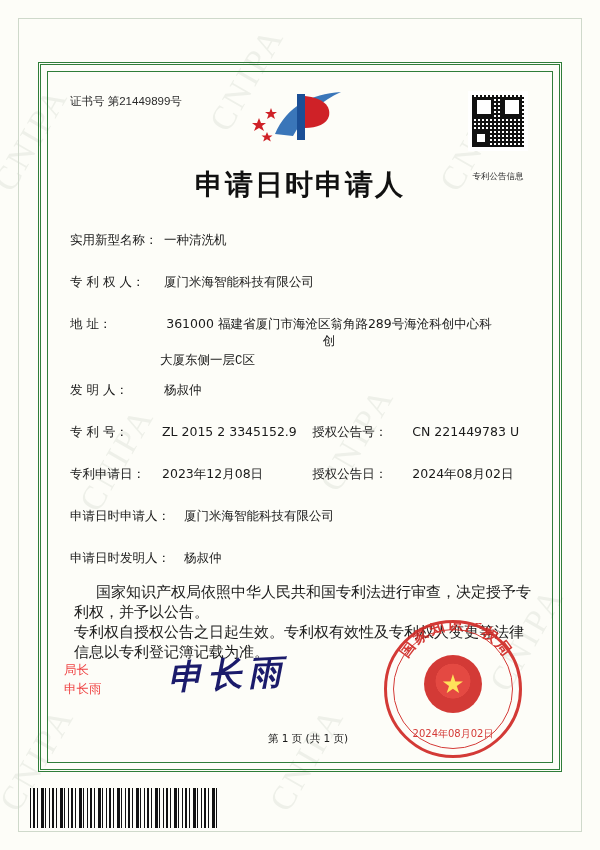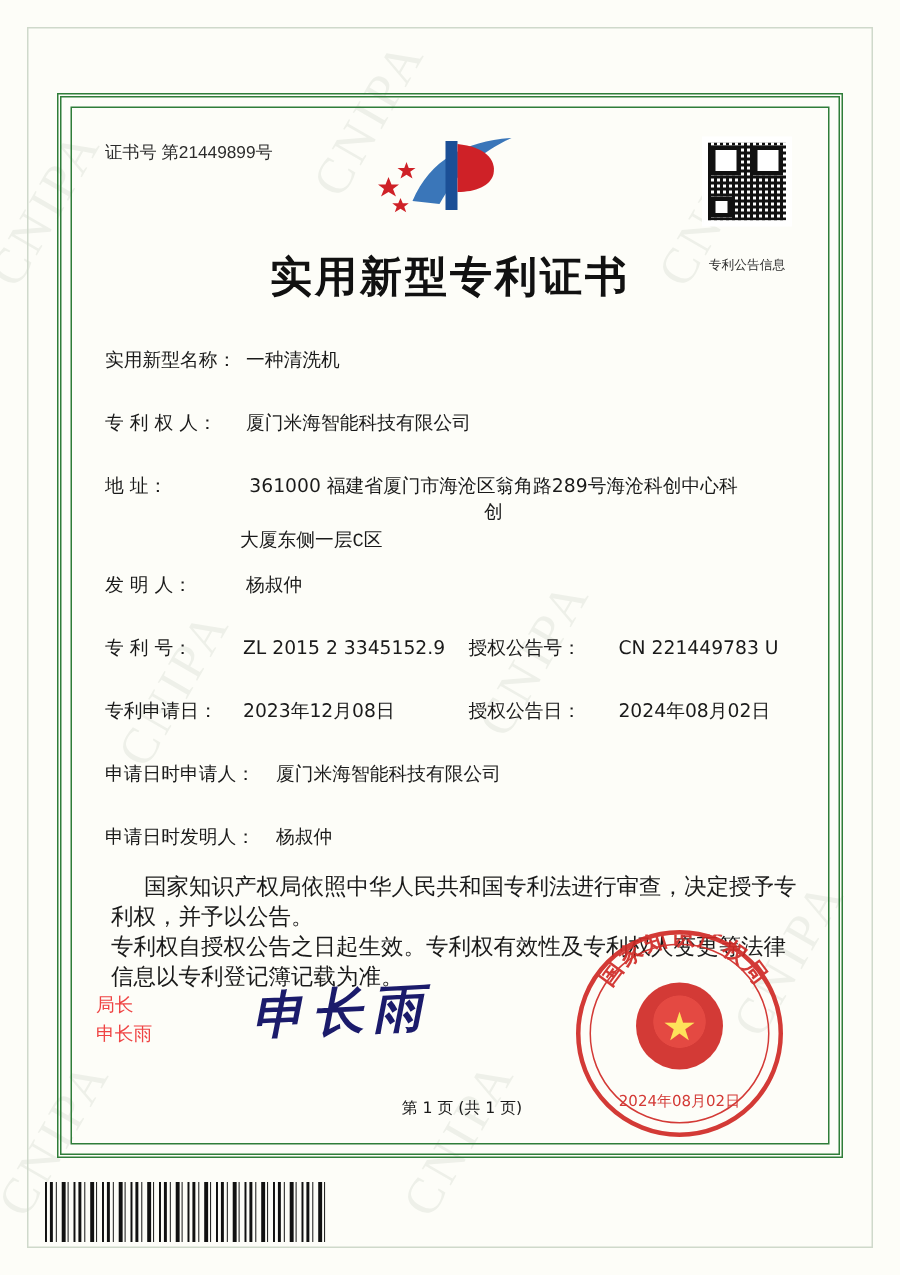--- a/index.html
+++ b/index.html
@@ -308,21 +308,21 @@
       </svg>
     </div>
 
     <div class="qr-block">
       <div class="qr">
         <div class="qr-corner3"></div>
       </div>
       <div class="qr-caption">专利公告信息</div>
     </div>
 
-    <div class="title">实用新型专利证书</div>
+    <div class="title">申请日时申请人</div>
 
     <div class="fields">
 
       <div class="row">
         <span class="lbl">实用新型名称：</span>
         <span class="val">一种清洗机</span>
       </div>
 
       <div class="row mt-big">
         <span class="lbl">专 利 权 人：</span>

